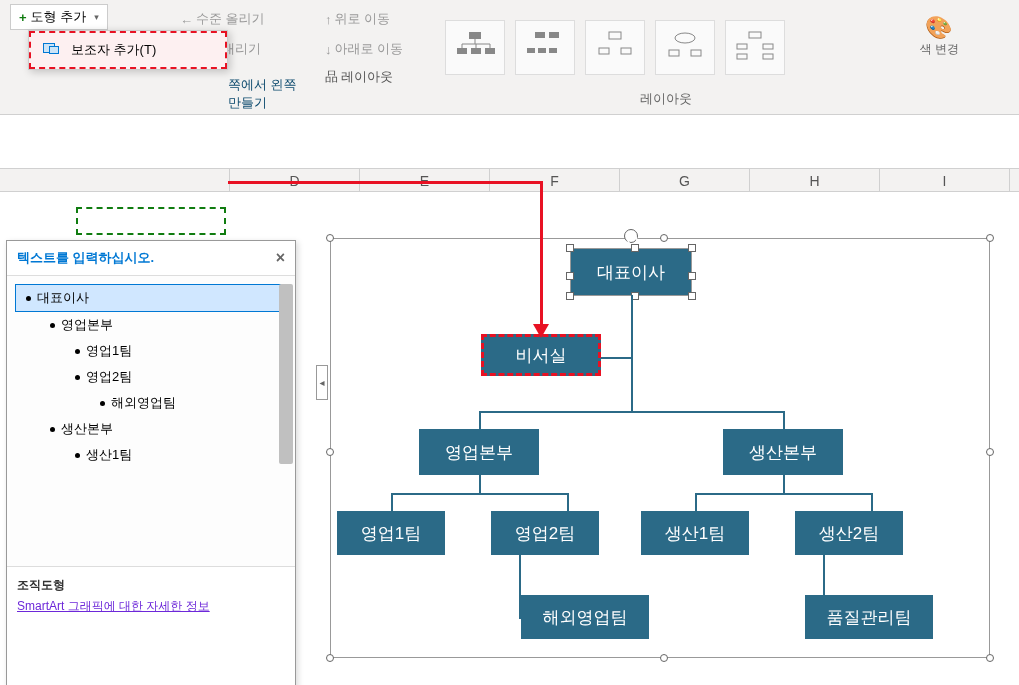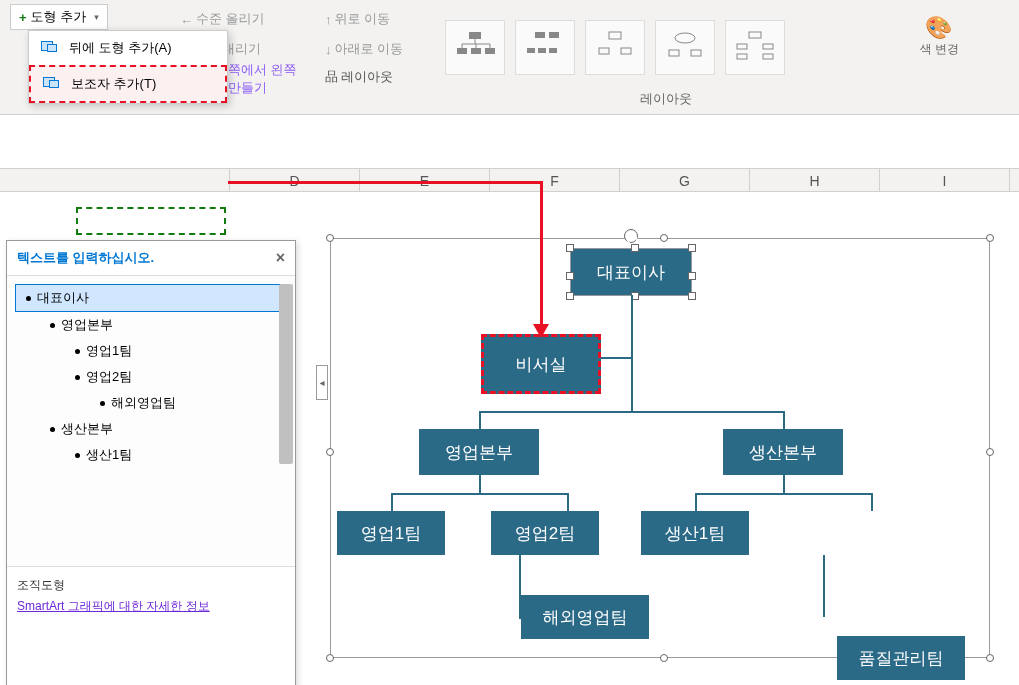--- a/index.html
+++ b/index.html
@@ -44,21 +44,21 @@
     .scrollbar-fake { position: absolute; right: 2px; top: 8px; width: 14px; height: 180px; background: #c0c0c0; border-radius: 2px; }
     .tree-item { padding: 4px 0; font-size: 13px; display: flex; align-items: center; gap: 6px; }
     .bullet { width: 5px; height: 5px; background: #000; border-radius: 50%; display: inline-block; }
     .tree-item.lvl-0 { padding-left: 10px; }
     .tree-item.lvl-1 { padding-left: 35px; }
     .tree-item.lvl-2 { padding-left: 60px; }
     .tree-item.lvl-3 { padding-left: 85px; }
     .tree-item.selected { background: #d0e7ff; border: 1px solid #0078d4; }
     
     .text-pane-footer { padding: 10px; border-top: 1px solid #ddd; font-size: 12px; color: #555; }
-    .text-pane-footer .title { font-weight: normal; margin-bottom: 4px; color: #333; }
+    .text-pane-footer .title { font-weight: bold; margin-bottom: 4px; color: #333; }
     .text-pane-footer .desc { line-height: 1.5; margin-bottom: 6px; }
     .text-pane-footer .link { text-decoration: underline; color: #6d28d9; }
     
     
     .smartart-container { position: absolute; top: 238px; left: 330px; width: 660px; height: 420px; border: 1px solid #999; }
     .selection-handle { position: absolute; width: 8px; height: 8px; background: #fff; border: 1px solid #666; border-radius: 50%; }
     .rotation-handle { position: absolute; top: -20px; left: 50%; transform: translateX(-50%); width: 14px; height: 14px; border: 1px solid #666; border-radius: 50%; background: #fff; }
     
     
     .org-box { position: absolute; background: #2b6a87; color: #fff; display: flex; align-items: center; justify-content: center; font-size: 17px; padding: 10px 16px; text-align: center; }
@@ -97,21 +97,21 @@
     <span>내리기</span>
   </div>
   <div class="ribbon-text-btn disabled" style="top:10px; left:325px;">
     <span>↑</span>
     <span>위로 이동</span>
   </div>
   <div class="ribbon-text-btn disabled" style="top:40px; left:325px;">
     <span>↓</span>
     <span>아래로 이동</span>
   </div>
-  <div class="ribbon-text-btn" style="top:61px; left:228px; white-space:pre; color:#8b5cf6;">
+  <div class="ribbon-text-btn" style="top:76px; left:228px; white-space:pre; color:#0c4a6e;">
     <span>쪽에서 왼쪽
 만들기</span>
   </div>
   <div class="ribbon-text-btn" style="top:68px; left:325px; color:#555;">
     <span>品</span>
     <span>레이아웃</span>
   </div>
 
   <div class="layout-gallery">
     <div class="layout-item">
@@ -162,24 +162,20 @@
   </div>
   <div class="layout-label">레이아웃</div>
 
   <div class="color-change">
     <div class="palette-icon">🎨</div>
     <div>색 변경</div>
   </div>
 </div>
 
 <div class="dropdown-menu">
-  <div class="dropdown-item">
-      <span class="mini-icon"></span>
-      <span>뒤에 도형 추가(A)</span>
-    </div>
   <div class="dropdown-item highlighted">
       <span class="mini-icon"></span>
       <span>보조자 추가(T)</span>
     </div>
 </div>
 
 <div class="col-headers">
   <div class="col-header" style="width:230px;"></div>
   <div class="col-header">D</div>
   <div class="col-header">E</div>
@@ -254,21 +250,21 @@
     <div class="sel-handle" style="top:-5px; left:-5px;"></div>
     <div class="sel-handle" style="top:-5px; right:-5px;"></div>
     <div class="sel-handle" style="bottom:-5px; left:-5px;"></div>
     <div class="sel-handle" style="bottom:-5px; right:-5px;"></div>
     <div class="sel-handle" style="top:-5px; left:50%;"></div>
     <div class="sel-handle" style="bottom:-5px; left:50%;"></div>
     <div class="sel-handle" style="left:-5px; top:50%;"></div>
     <div class="sel-handle" style="right:-5px; top:50%;"></div>
   </div>
 
-  <div class="org-box highlighted" style="top:95px; left:150px; width:120px; height:60px;">
+  <div class="org-box highlighted" style="top:95px; left:150px; width:120px; height:42px;">
     <span>비서실</span>
   </div>
 
   <div class="conn v" style="top:56px; left:300px; height:118px;"></div>
   <div class="conn h" style="top:118px; left:270px; width:30px;"></div>
 
   <div class="conn h" style="top:172px; left:148px; width:306px;"></div>
   <div class="conn v" style="top:172px; left:148px; height:18px;"></div>
   <div class="conn v" style="top:172px; left:452px; height:18px;"></div>
 
@@ -298,22 +294,25 @@
     </div>
 
   <div class="conn v" style="top:236px; left:452px; height:18px;"></div>
   <div class="conn h" style="top:254px; left:364px; width:176px;"></div>
   <div class="conn v" style="top:254px; left:364px; height:18px;"></div>
   <div class="conn v" style="top:254px; left:540px; height:18px;"></div>
 
   <div class="org-box" style="top:272px; left:310px; width:108px; height:44px;">
       <span>생산1팀</span>
     </div>
+  <div class="org-box" style="top:272px; left:464px; width:108px; height:44px;">
+      <span>생산2팀</span>
+    </div>
 
   <div class="conn v" style="top:316px; left:492px; height:62px;"></div>
-  <div class="org-box" style="top:356px; left:506px; width:128px; height:44px;margin-top:41px;">
+  <div class="org-box" style="top:356px; left:474px; width:128px; height:44px;">
       <span>품질관리팀</span>
     </div>
 </div>
 
 <div class="red-arrow-line" style="top:181px; left:228px; width:315px; height:3px;"></div>
 <div class="red-arrow-line" style="top:181px; left:540px; width:3px; height:145px;"></div>
 <div class="red-arrow-head" style="top:324px; left:533px;"></div>
 
 </body></html>

